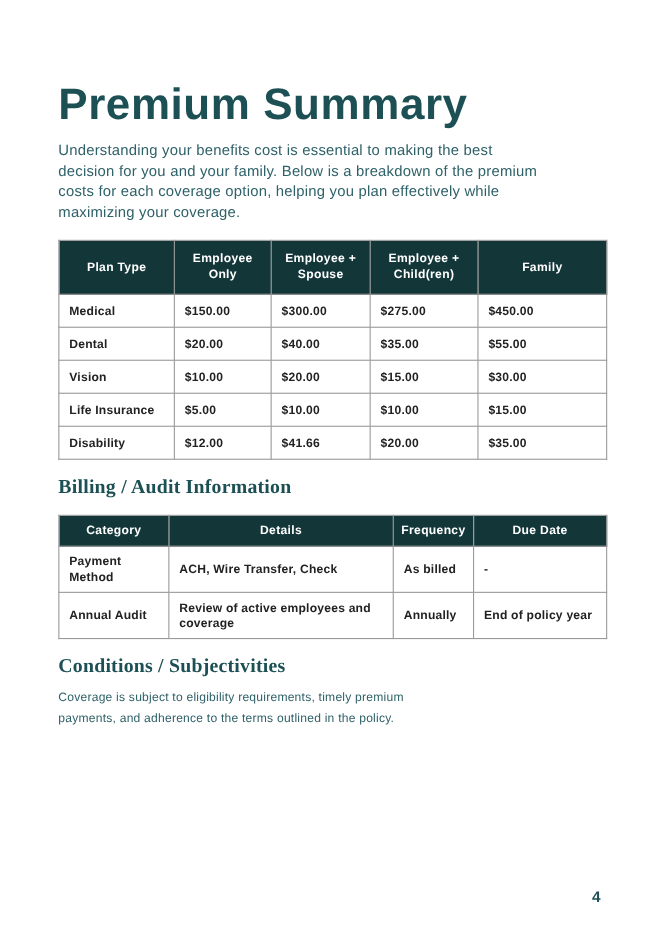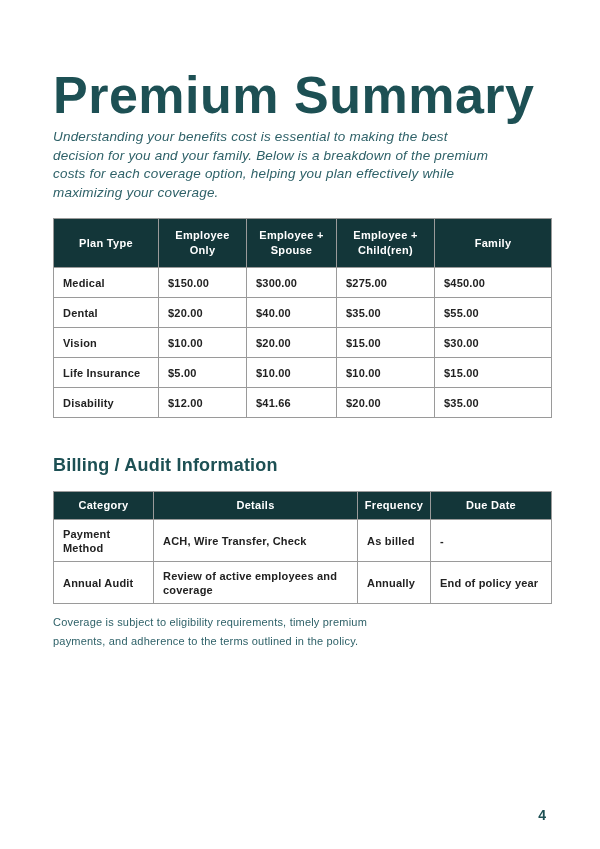--- a/index.html
+++ b/index.html
@@ -17,30 +17,29 @@
     background:var(--page-bg);
     font-family:"Liberation Sans","DejaVu Sans",sans-serif;
     overflow:hidden;
   }
   .content{
     position:absolute;top:0;left:53px;width:498px;
     padding-top:72px;
   }
   .title{
     margin:0;
-    font-size:52px;line-height:46px;font-weight:bold;
+    font-size:40px;line-height:46px;font-weight:bold;
     letter-spacing:0.5px;
     color:var(--heading-teal);
   }
   .lead{
     margin:10px 0 0 0;
     font-size:13.5px;line-height:18.5px;letter-spacing:0.2px;
     color:var(--body-teal);
     white-space:pre-line;
-    font-style:italic;
   }
   table{
     border-collapse:collapse;
     table-layout:fixed;
     width:498px;
   }
   .premium-table{margin-top:16px;}
   .billing-table{margin-top:15px;}
   th{
     background:var(--table-header-bg);
@@ -60,24 +59,25 @@
     line-height:14px;
     color:var(--table-text);
     vertical-align:middle;
     padding:4px 9px;
     text-align:left;
     overflow:hidden;
   }
   .premium-table td{height:21px;}
   .billing-table td{height:33px;}
   .section-heading{
-    margin:36px 0 0 0;
+    margin:13px 0 0 0;
     font-size:18px;line-height:22px;font-weight:bold;
     letter-spacing:0.2px;
     color:var(--heading-teal);
+    font-family:Liberation Serif, serif;
   }
   .conditions-body{
     margin:9px 0 0 0;
     font-size:11px;line-height:19px;letter-spacing:0.2px;
     color:var(--body-teal);
     white-space:pre-line;
   }
   .page-number{
     position:absolute;right:54px;bottom:26px;
     font-size:14px;font-weight:bold;
@@ -182,20 +182,21 @@
           </tr>
           <tr>
             <td>Annual Audit</td>
             <td>Review of active employees and coverage</td>
             <td>Annually</td>
             <td>End of policy year</td>
           </tr>
         </tbody>
     </table>
 
+    <h2 class="section-heading">Conditions / Subjectivities</h2>
 
     <p class="conditions-body">Coverage is subject to eligibility requirements, timely premium
 payments, and adherence to the terms outlined in the policy.</p>
 
   </div>
 
   <div class="page-number">4</div>
 </div>
 
 </body></html>

